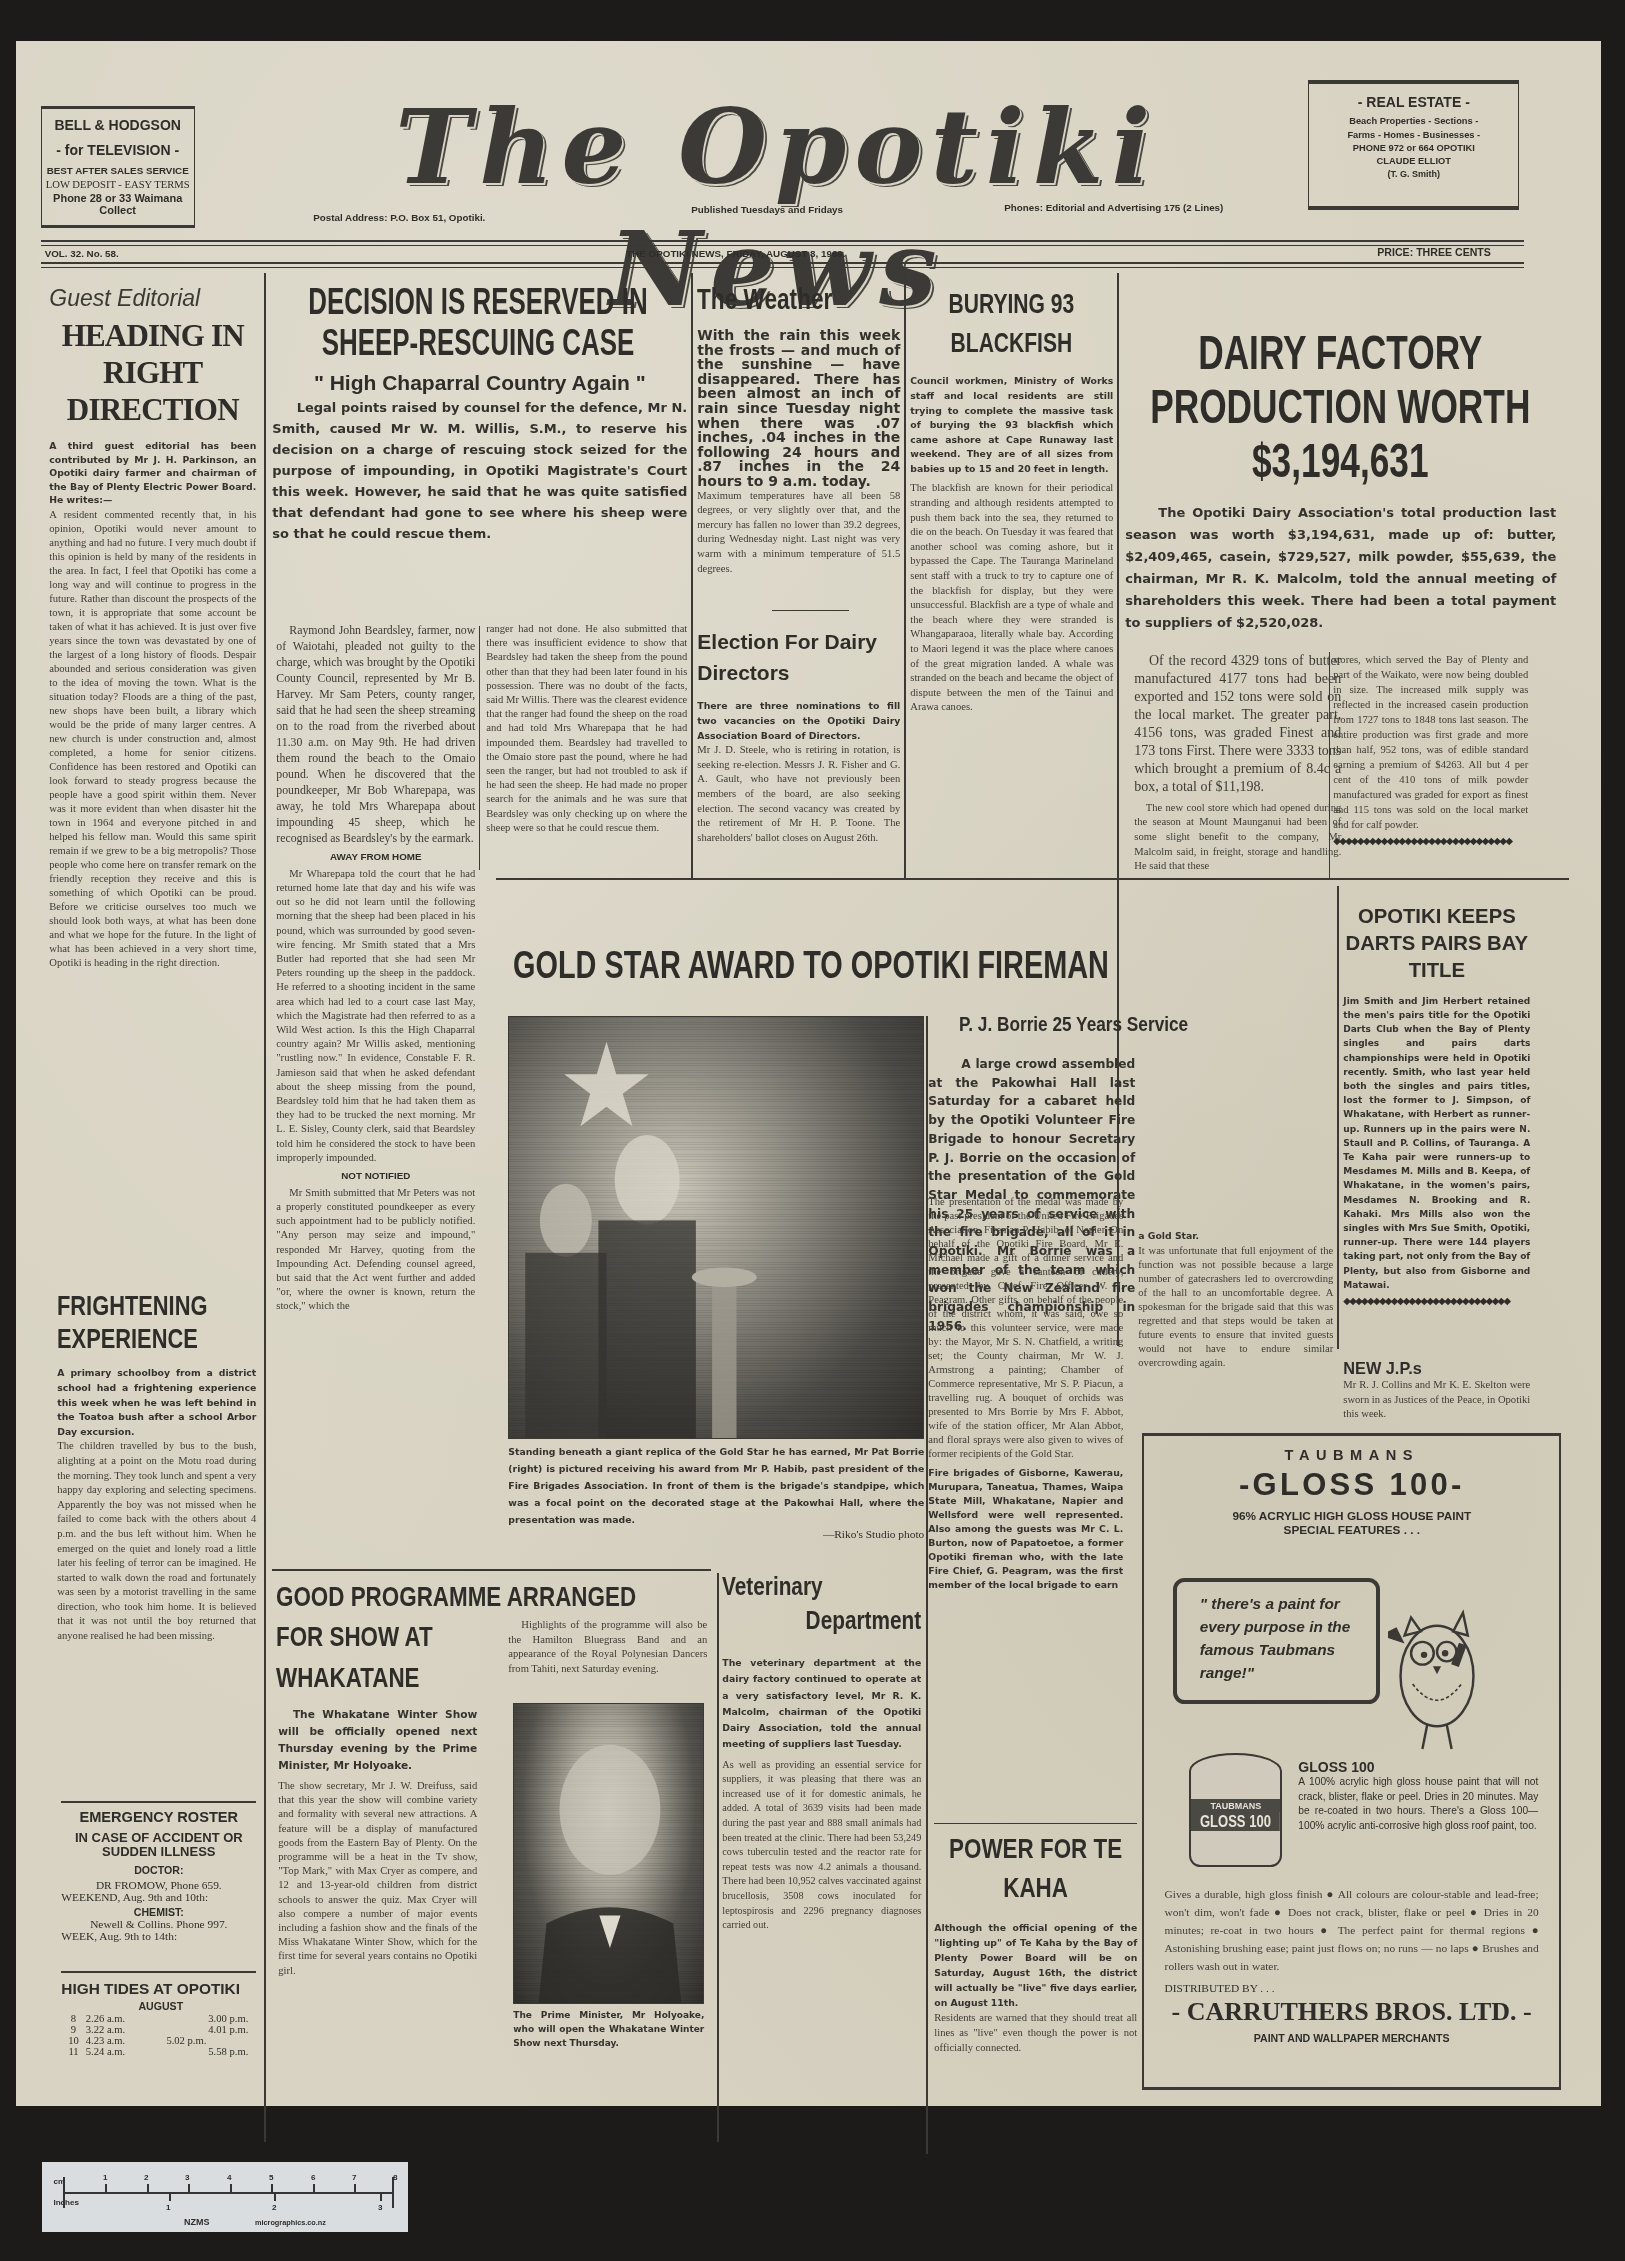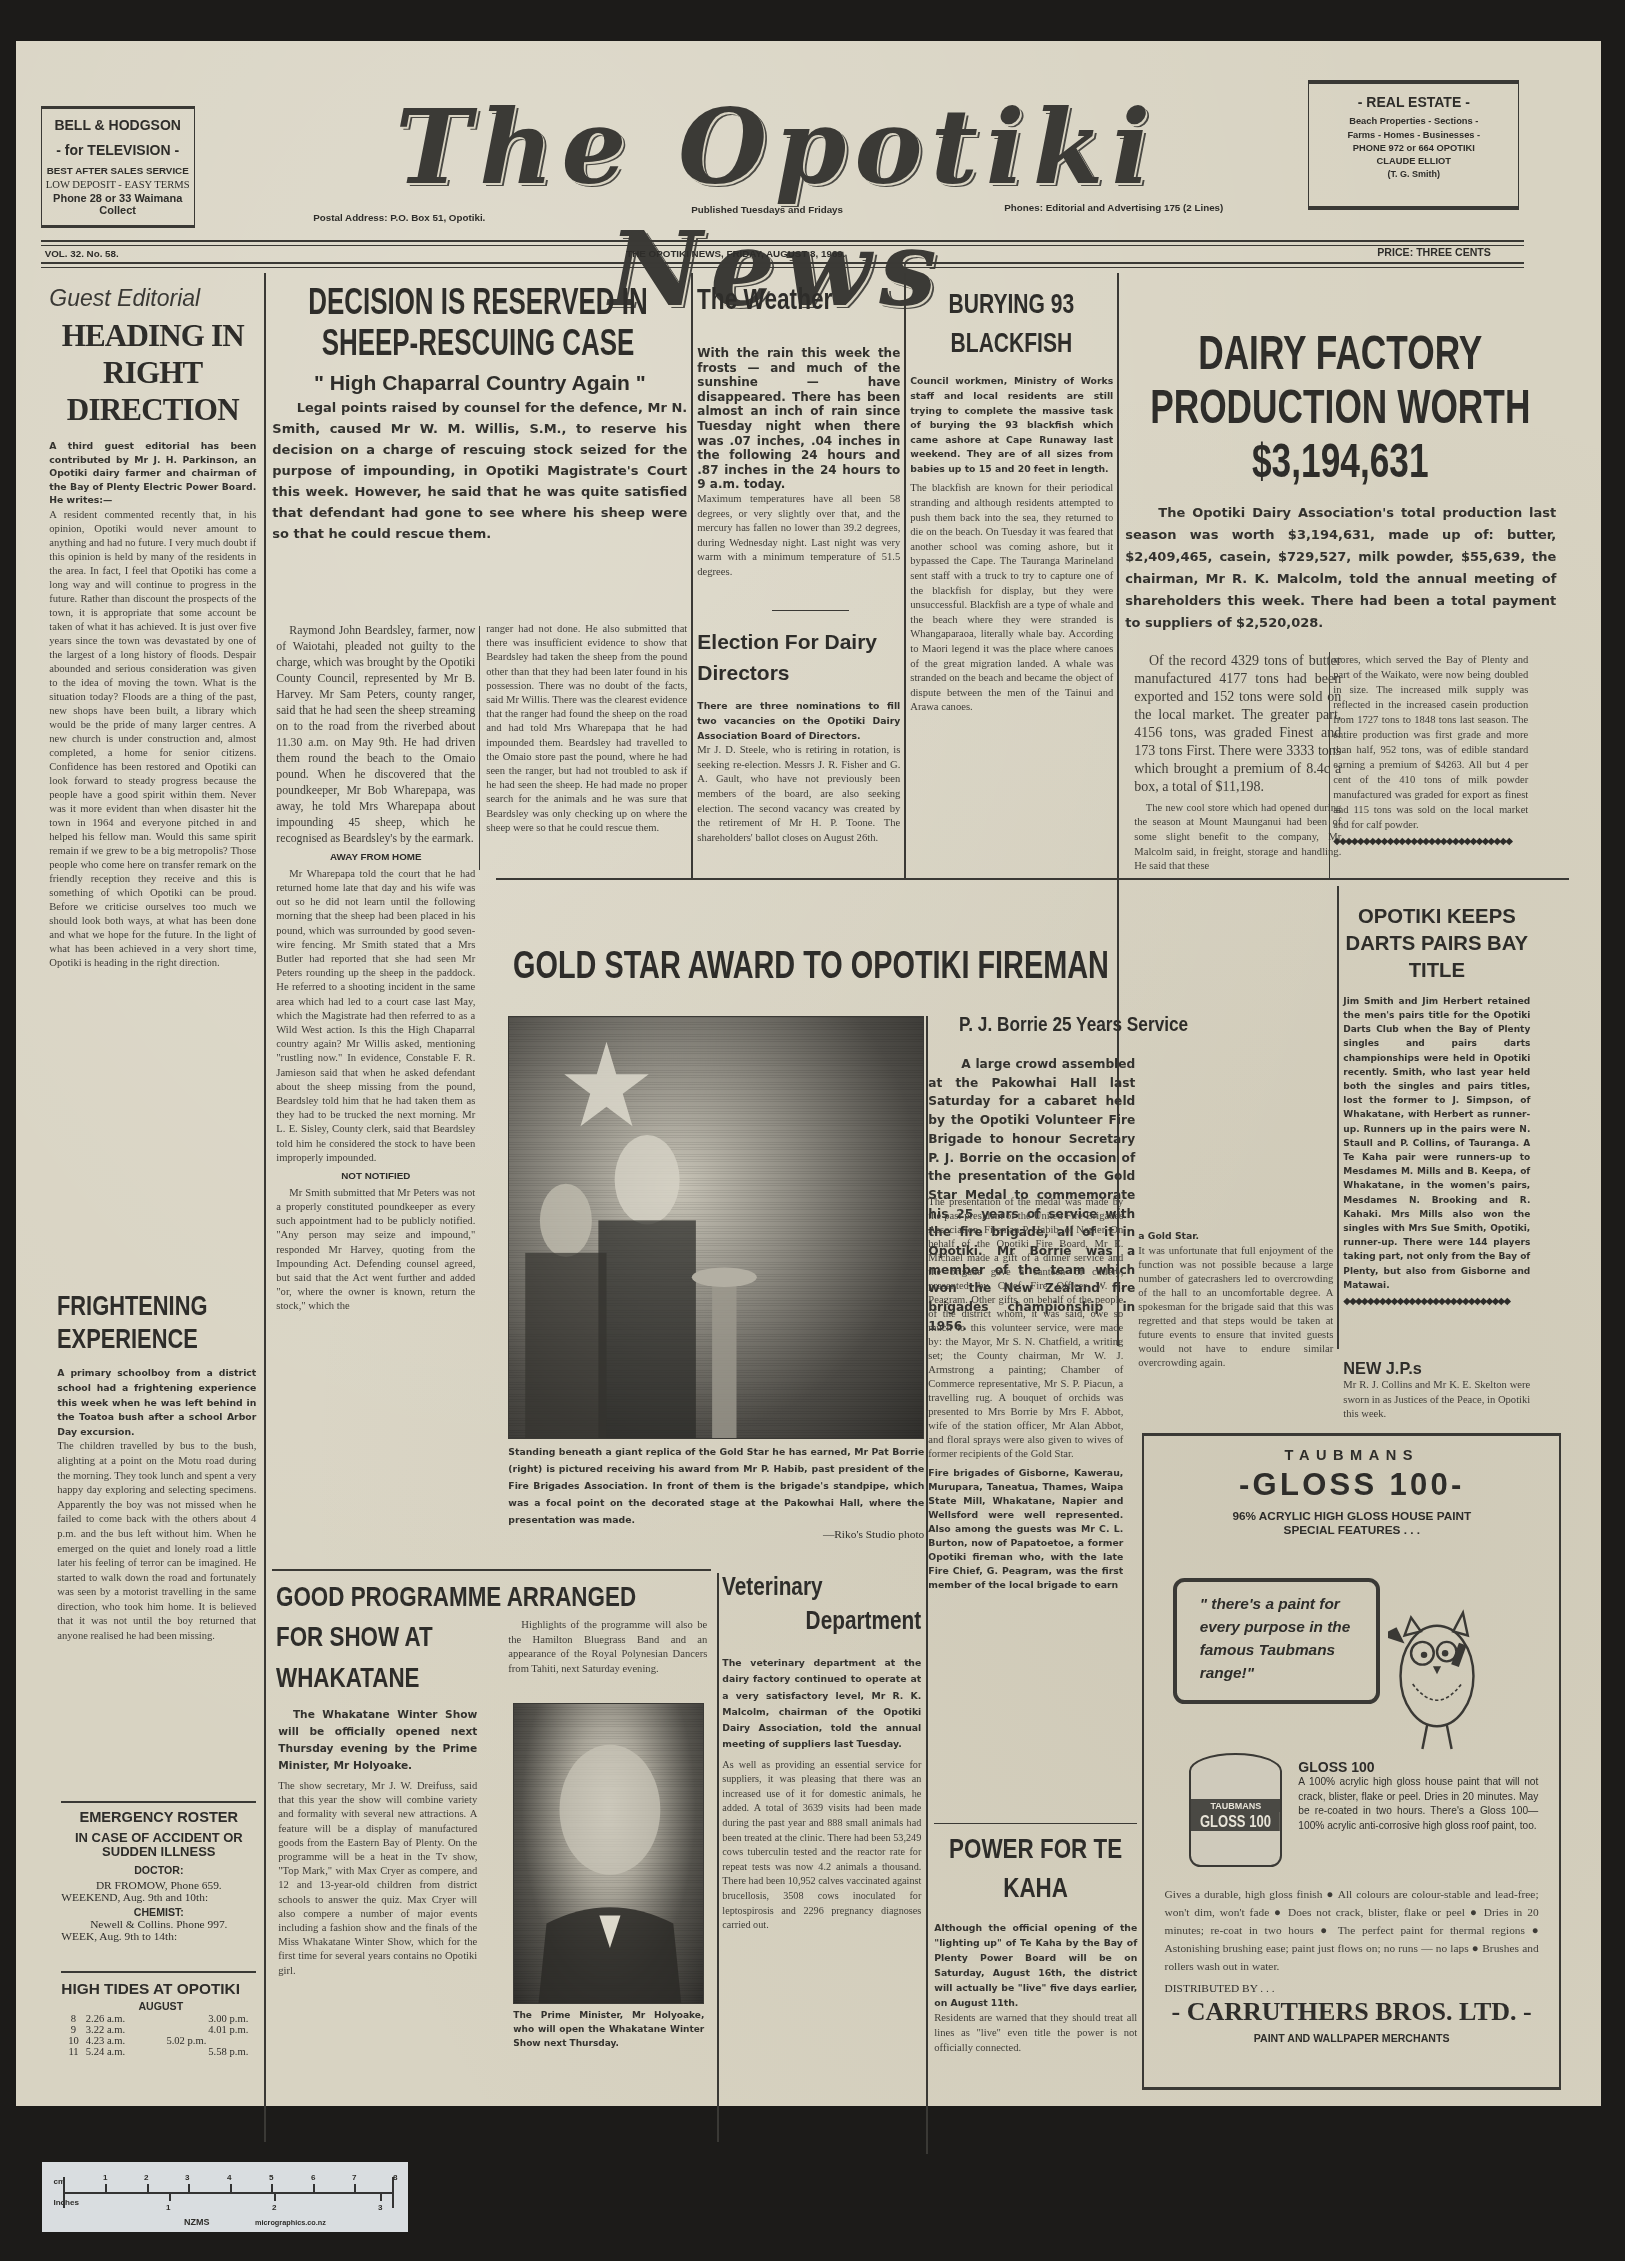--- a/index.html
+++ b/index.html
@@ -138,21 +138,21 @@
     <div class="body-text" style="font-size:10.6px;line-height:14.2px;text-indent:13px;">Mr Smith submitted that Mr Peters was not a properly constituted poundkeeper as every such appointment had to be publicly notified. "Any person may seize and impound," responded Mr Harvey, quoting from the Impounding Act. Defending counsel agreed, but said that the Act went further and added "or, where the owner is known, return the stock," which the</div>
   </div>
   <div class="vline" style="left:463px;top:585px;height:244px;width:0.8px;"></div>
   <div class="abs" style="left:470px;top:581px;width:201px;">
     <div class="body-text" style="font-size:10.6px;line-height:14.2px;">ranger had not done. He also submitted that there was insufficient evidence to show that Beardsley had taken the sheep from the pound other than that they had been later found in his possession. There was no doubt of the facts, said Mr Willis. There was the clearest evidence that the ranger had found the sheep on the road and had told Mrs Wharepapa that he had impounded them. Beardsley had travelled to the Omaio store past the pound, where he had seen the ranger, but had not troubled to ask if he had seen the sheep. He had made no proper search for the animals and he was sure that Beardsley was only checking up on where the sheep were so that he could rescue them.</div>
   </div>
   <div class="hline" style="left:480px;top:837px;width:1073px;"></div>
 
   <div class="abs" style="left:681px;top:242px;width:203px;">
     <div class="cond" style="font-size:29px;transform:scaleX(0.78);width:260px;">The Weather</div>
-    <div class="lead-text" style="font-size:12px;line-height:14.6px;margin-top:30px;">With the rain this week the frosts — and much of the sunshine — have disappeared. There has been almost an inch of rain since Tuesday night when there was .07 inches, .04 inches in the following 24 hours and .87 inches in the 24 hours to 9 a.m. today.</div>
+    <div class="lead-text" style="font-size:14px;line-height:14.6px;margin-top:12px;">With the rain this week the frosts — and much of the sunshine — have disappeared. There has been almost an inch of rain since Tuesday night when there was .07 inches, .04 inches in the following 24 hours and .87 inches in the 24 hours to 9 a.m. today.</div>
     <div class="body-text" style="font-size:10.6px;line-height:14.6px;">Maximum temperatures have all been 58 degrees, or very slightly over that, and the mercury has fallen no lower than 39.2 degrees, during Wednesday night. Last night was very warm with a minimum temperature of 51.5 degrees.</div>
   </div>
   <div class="hline" style="left:756px;top:569px;width:77px;height:0.8px;"></div>
 
   <div class="abs" style="left:681px;top:585px;width:203px;">
     <div class="sans" style="font-weight:bold;font-size:21px;line-height:31px;">Election For Dairy Directors</div>
     <div class="lead-text" style="font-size:9.3px;line-height:14.6px;margin-top:11.4px;">There are three nominations to fill two vacancies on the Opotiki Dairy Association Board of Directors.</div>
     <div class="body-text" style="font-size:10.6px;line-height:14.6px;">Mr J. D. Steele, who is retiring in rotation, is seeking re-election. Messrs J. R. Fisher and G. A. Gault, who have not previously been members of the board, are also seeking election. The second vacancy was created by the retirement of Mr H. P. Toone. The shareholders' ballot closes on August 26th.</div>
   </div>
 
@@ -257,21 +257,21 @@
     <div class="cond" style="font-size:26px;line-height:34px;transform:scaleX(0.8);width:249px;">Veterinary</div>
     <div class="cond" style="font-size:26px;line-height:34px;transform:scaleX(0.8);width:249px;text-align:right;">Department</div>
     <div class="lead-text" style="font-size:9.3px;line-height:16.3px;margin-top:18px;">The veterinary department at the dairy factory continued to operate at a very satisfactory level, Mr R. K. Malcolm, chairman of the Opotiki Dairy Association, told the annual meeting of suppliers last Tuesday.</div>
     <div class="body-text" style="font-size:10.2px;line-height:14.6px;margin-top:4.9px;">As well as providing an essential service for suppliers, it was pleasing that there was an increased use of it for domestic animals, he added. A total of 3639 visits had been made during the past year and 888 small animals had been treated at the clinic. There had been 53,249 cows tuberculin tested and the reactor rate for repeat tests was now 4.2 animals a thousand. There had been 10,952 calves vaccinated against brucellosis, 3508 cows inoculated for leptospirosis and 2296 pregnancy diagnoses carried out.</div>
   </div>
 
   <div class="hline" style="left:918px;top:1782px;width:203px;height:0.8px;"></div>
   <div class="abs" style="left:918px;top:1788px;width:203px;">
     <div class="cond head-center" style="font-size:28px;line-height:39px;transform:scaleX(0.8);width:254px;">POWER FOR TE KAHA</div>
     <div class="lead-text" style="font-size:9.3px;line-height:15px;margin-top:13px;">Although the official opening of the "lighting up" of Te Kaha by the Bay of Plenty Power Board will be on Saturday, August 16th, the district will actually be "live" five days earlier, on August 11th.</div>
-    <div class="body-text" style="font-size:10.6px;line-height:15px;">Residents are warned that they should treat all lines as "live" even title the power is not officially connected.</div>
+    <div class="body-text" style="font-size:10.6px;line-height:15px;">Residents are warned that they should treat all lines as "live" even though the power is not officially connected.</div>
   </div>
 
   <div class="box" style="left:1126px;top:1392px;width:419px;height:657px;border-width:3.3px 2.4px 3.3px 2.4px;">
     <div class="sans head-center" style="font-weight:bold;font-size:14.6px;letter-spacing:6.5px;margin-top:11.4px;">TAUBMANS</div>
     <div class="cond head-center" style="font-size:31px;letter-spacing:3.3px;margin-top:3.3px;">-GLOSS 100-</div>
     <div class="sans head-center" style="font-weight:bold;font-size:11.8px;margin-top:6.5px;">96% ACRYLIC HIGH GLOSS HOUSE PAINT</div>
     <div class="sans head-center" style="font-weight:bold;font-size:11.8px;">SPECIAL FEATURES . . .</div>
 
     <div class="abs" style="left:28.4px;top:142px;width:207px;height:126px;border:4.9px solid #3a3935;border-radius:11.4px;">
       <div class="sans" style="font-style:italic;font-weight:bold;font-size:15.4px;line-height:23px;padding:9.8px 8.1px 0 23px;">" there's a paint for every purpose in the famous Taubmans range!"</div>

